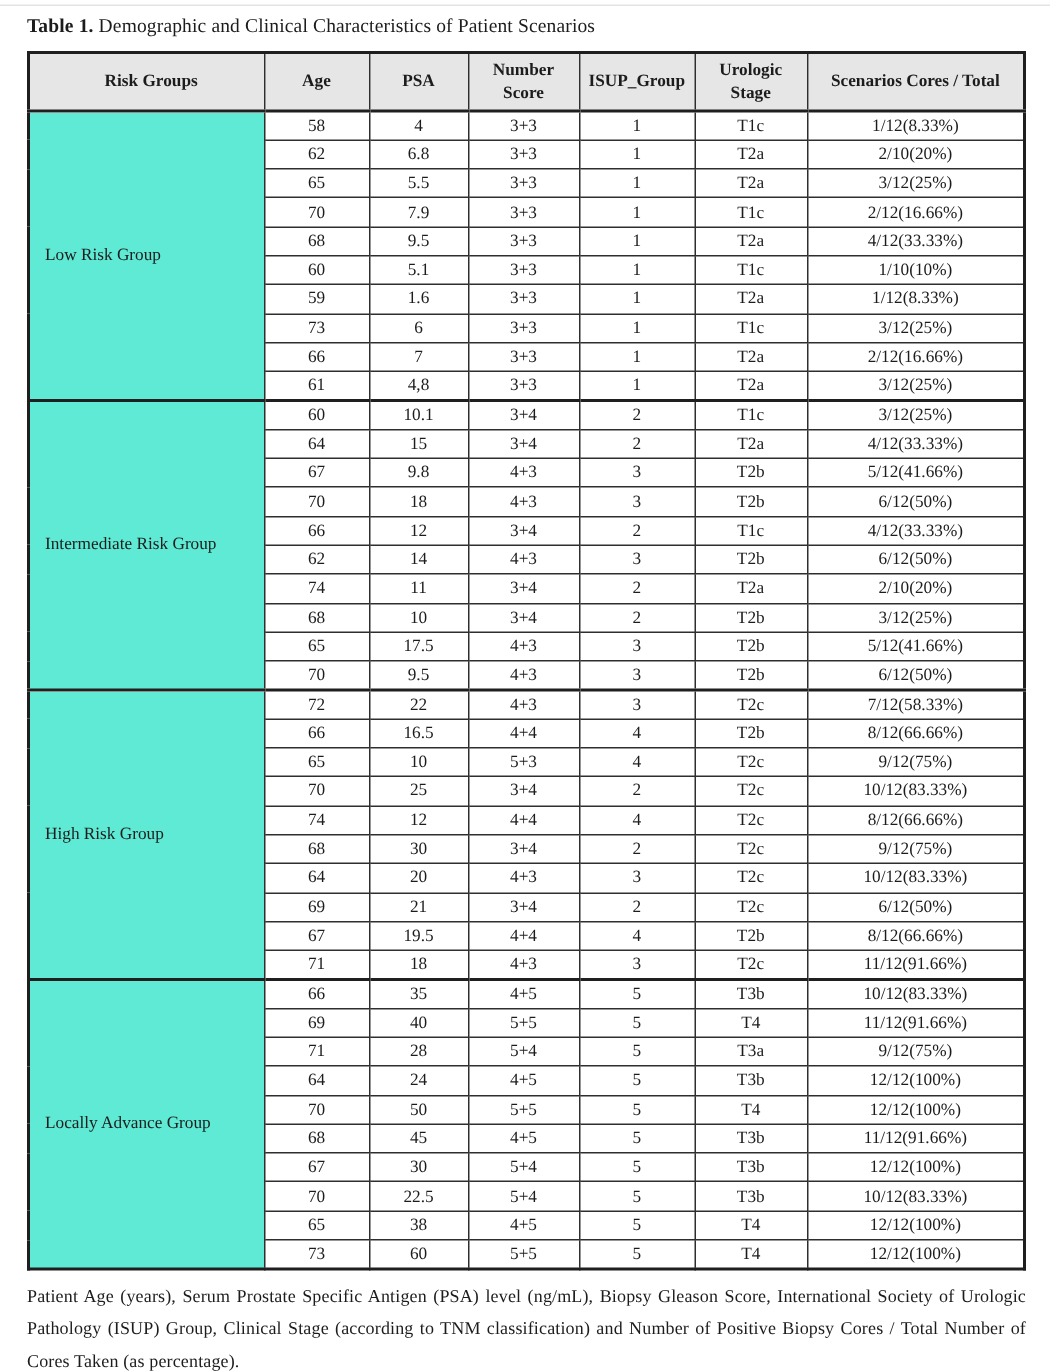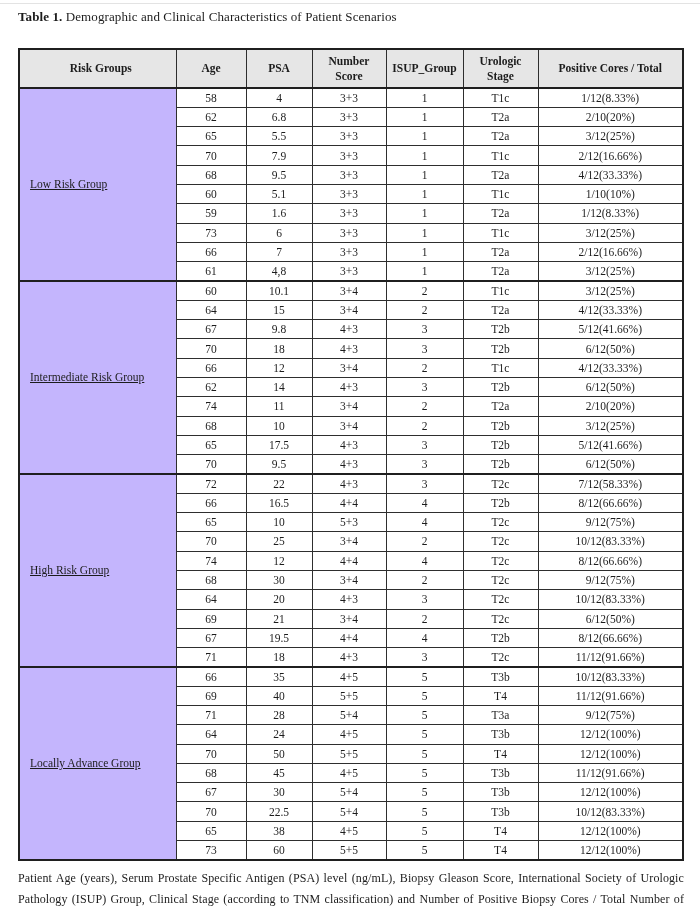--- a/index.html
+++ b/index.html
@@ -17,21 +17,21 @@
   }
   .page-top-edge {
     position: absolute;
     top: 3px;
     left: 0;
     width: 700px;
     height: 1px;
     background: #e3e3e3;
   }
   .title {
-    margin: 9px 16px 23px 18px;
+    margin: 9px 16px 9px 18px;
     font-size: 13px;
     letter-spacing: 0.1px;
   }
   .title .t-label { font-weight: bold; }
   table.clinical-table {
     border-collapse: collapse;
     table-layout: fixed;
     width: 664px;
     margin-left: 18px;
     border: 2px solid #1f1f1f;
@@ -59,23 +59,22 @@
   }
   .clinical-table tbody tr { height: 19.3px; }
   .clinical-table td.data-cell {
     text-align: center;
     vertical-align: middle;
   }
   .clinical-table td.group-cell {
     text-align: left;
     padding-left: 10px;
     vertical-align: middle;
-    background: #c4b5fd;
+    background: #5eead4;
     white-space: normal;
-    text-decoration: underline;
   }
   .clinical-table tr.group-start td {
     border-top: 2px solid #1f1f1f;
   }
   .footnote {
     width: 666px;
     margin: 7px 0 0 18px;
     font-size: 12px;
     line-height: 21.5px;
     text-align: justify;
@@ -102,21 +101,21 @@
     <col style="width:145px">
   </colgroup>
   <thead>
     <tr>
       <th class="col-risk">Risk Groups</th>
       <th>Age</th>
       <th>PSA</th>
       <th>Number Score</th>
       <th>ISUP_Group</th>
       <th>Urologic Stage</th>
-      <th>Positive Cores / Total</th>
+      <th>Scenarios Cores / Total</th>
     </tr>
   </thead>
   <tbody>
       <tr class="group-start">
         <td rowspan="10" class="group-cell">Low Risk Group</td>
         <td class="data-cell">58</td>
         <td class="data-cell">4</td>
         <td class="data-cell">3+3</td>
         <td class="data-cell">1</td>
         <td class="data-cell">T1c</td>

